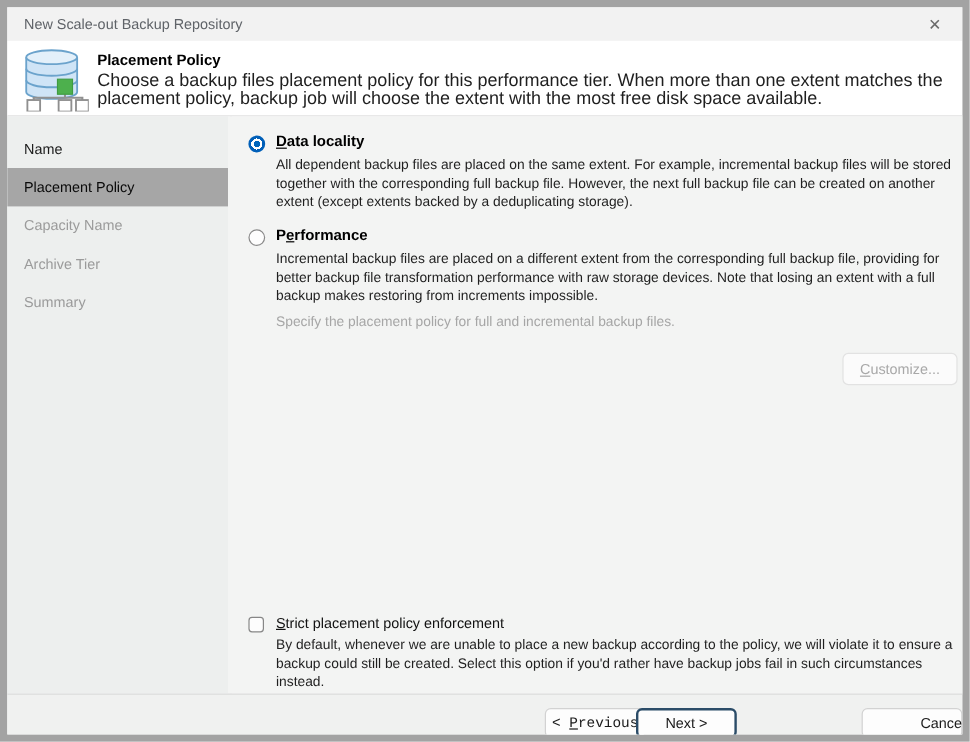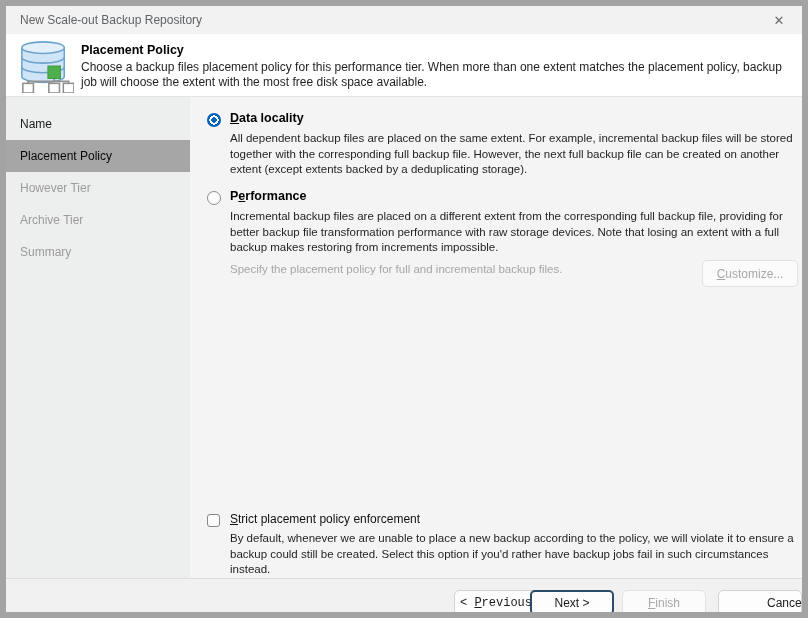--- a/index.html
+++ b/index.html
@@ -18,21 +18,21 @@
     margin-left:auto; color:#6b6b6b; font-size:13px; cursor:default;
     width:18px; text-align:center;
   }
   
   .header {
     position:absolute; left:0; top:28px; width:100%; height:63px;
     background:#ffffff; border-bottom:1px solid #e3e3e3;
   }
   .header .icon { position:absolute; left:10px; top:5px; }
   .header .h-title { position:absolute; left:75px; top:9px; font-size:12.5px; font-weight:bold; color:#000; }
-  .header .h-desc  { position:absolute; left:75px; top:26px; width:716px; font-size:12px; line-height:15px; color:#1f1f1f; }
+  .header .h-desc  { position:absolute; left:75px; top:26px; width:716px; font-size:15px; line-height:15px; color:#1f1f1f; }
   
   .sidebar {
     position:absolute; left:0; top:91px; width:187px; height:481px;
     background:#edefee; border-right:1px solid #dcdcdc; padding-top:11px;
   }
   .side-item { height:32px; display:flex; align-items:center; padding-left:14px; font-size:12px; color:#1b1b1b; }
   .side-item.active { background:#a6a6a6; color:#0a0a0a; }
   .side-item.upcoming { color:#9b9b9b; }
   
   .content { position:absolute; left:184px; top:91px; width:620px; height:481px; background:#f3f4f3; }
@@ -46,21 +46,21 @@
   }
   .opt-label { position:absolute; font-size:12.5px; font-weight:bold; color:#000; }
   .opt-desc  { position:absolute; font-size:11.5px; line-height:15.5px; color:#1f1f1f; width:575px; }
   .u { text-decoration:underline; }
   .hint { position:absolute; left:40px; top:166px; width:460px; font-size:11.5px; color:#a6a6a6; }
   .btn {
     border:1px solid #d2d2d2; background:#fdfdfd; border-radius:5px;
     font-family:"Liberation Sans", sans-serif; font-size:12px; color:#1a1a1a;
     text-align:center;
   }
-  .btn:disabled, .btn.disabled { color:#a8a8a8; background:#fbfbfb; border-color:#e2e2e2; }
+  .btn:disabled, .btn.disabled { color:#a8a8a8; background:#fbfbfb; border-color:#e2e2e2;margin-top:34px; }
   .customize { position:absolute; left:512px; top:163px; width:96px; height:27px; }
   .checkbox {
     position:absolute; left:17px; top:417px; width:13px; height:13px;
     border:1px solid #878787; border-radius:3px; background:#fdfdfd;
   }
   .chk-label { position:absolute; left:40px; top:415px; font-size:12px; color:#111; }
   .chk-desc  { position:absolute; left:40px; top:434px; width:578px; font-size:11.5px; line-height:15.5px; color:#1f1f1f; }
   
   .footer {
     position:absolute; left:0; top:572px; width:100%; height:45px;
@@ -96,21 +96,21 @@
         <rect x="49" y="46" width="11" height="10" fill="#ffffff" stroke="#8f8f8f" stroke-width="1.6"></rect>
       </svg>
     </div>
     <div class="h-title">Placement Policy</div>
     <div class="h-desc">Choose a backup files placement policy for this performance tier. When more than one extent matches the placement policy, backup job will choose the extent with the most free disk space available.</div>
   </div>
 
   <div class="sidebar">
     <div class="side-item">Name</div>
     <div class="side-item active">Placement Policy</div>
-    <div class="side-item upcoming">However Tier</div>
+    <div class="side-item upcoming">Capacity Name</div>
     <div class="side-item upcoming">Archive Tier</div>
     <div class="side-item upcoming">Summary</div>
   </div>
 
   <div class="content">
 
     <div class="radio checked" style="left:17px; top:16px;"></div>
     <div class="opt-label" style="left:40px; top:14px;"><span></span><span class="u">D</span><span>ata locality</span></div>
     <div class="opt-desc" style="left:40px; top:34px;">All dependent backup files are placed on the same extent. For example, incremental backup files will be stored together with the corresponding full backup file. However, the next full backup file can be created on another extent (except extents backed by a deduplicating storage).</div>
 

